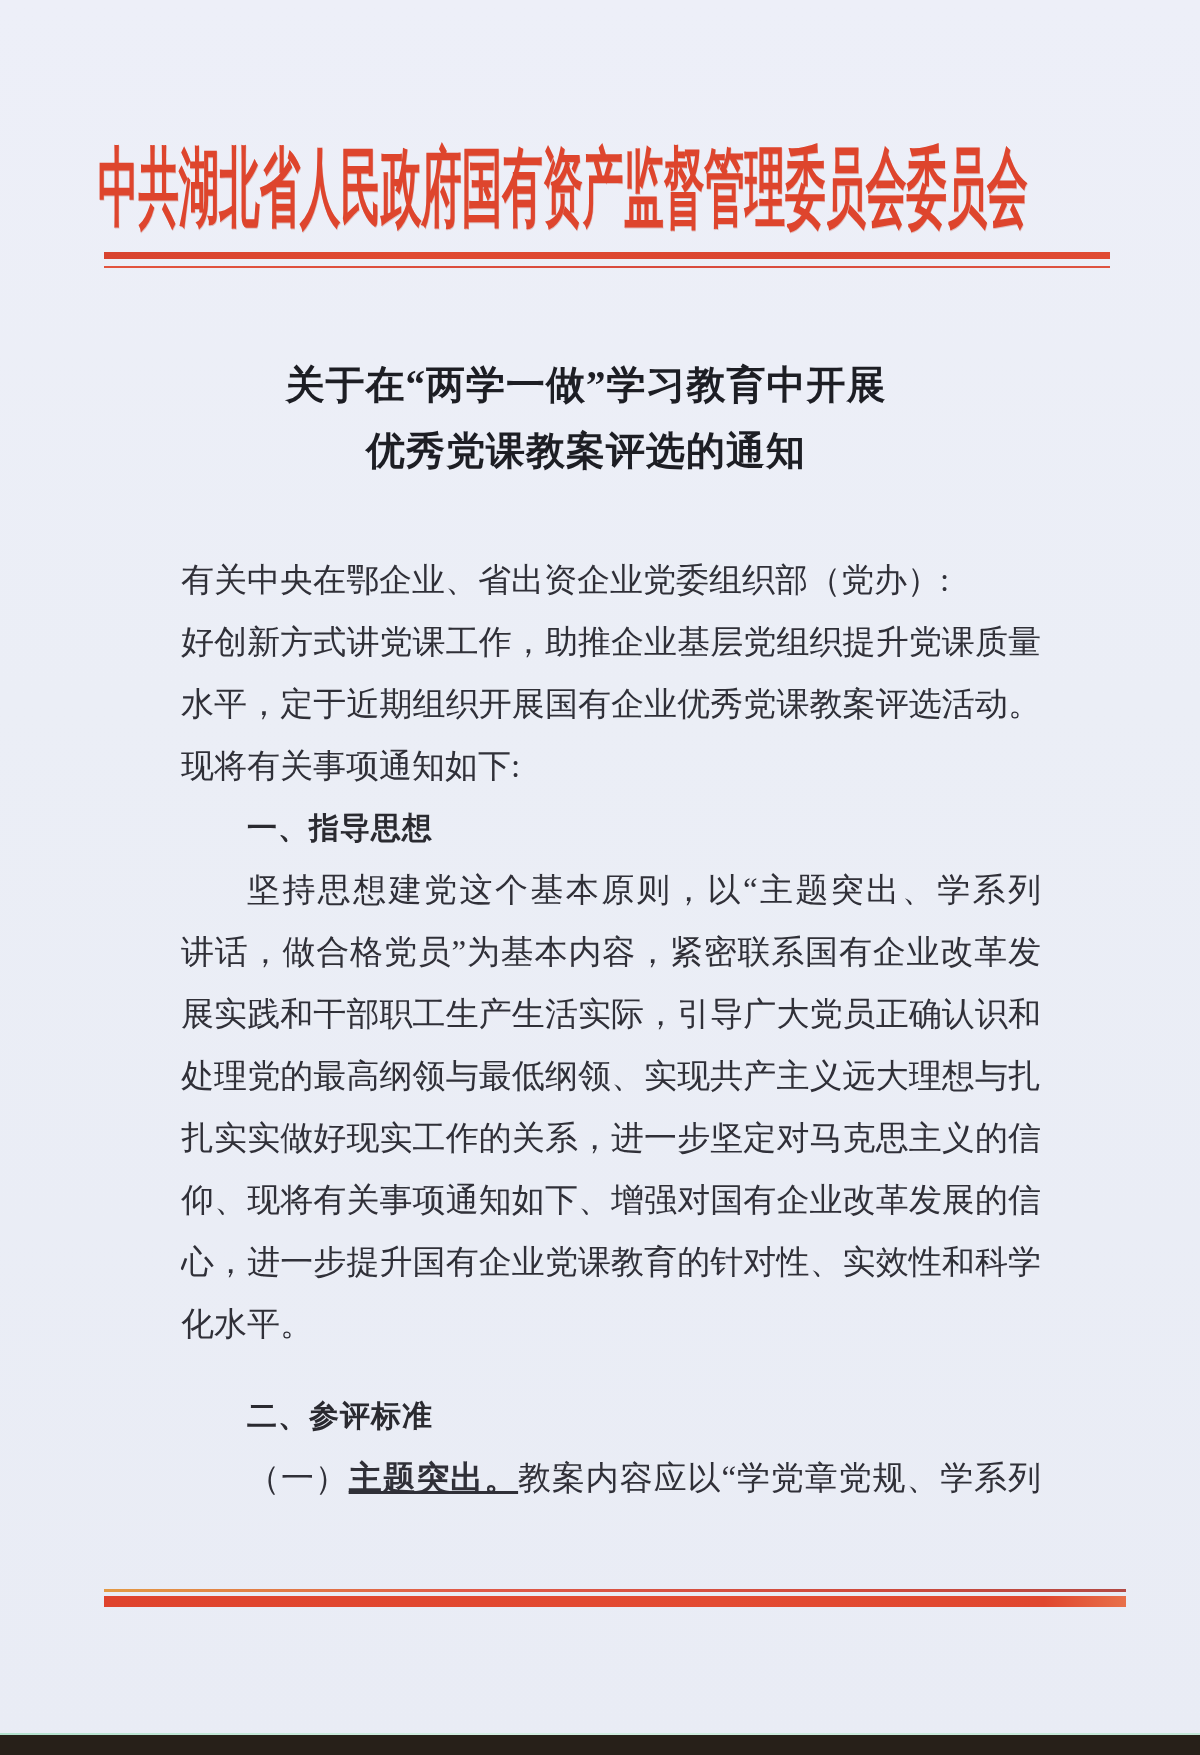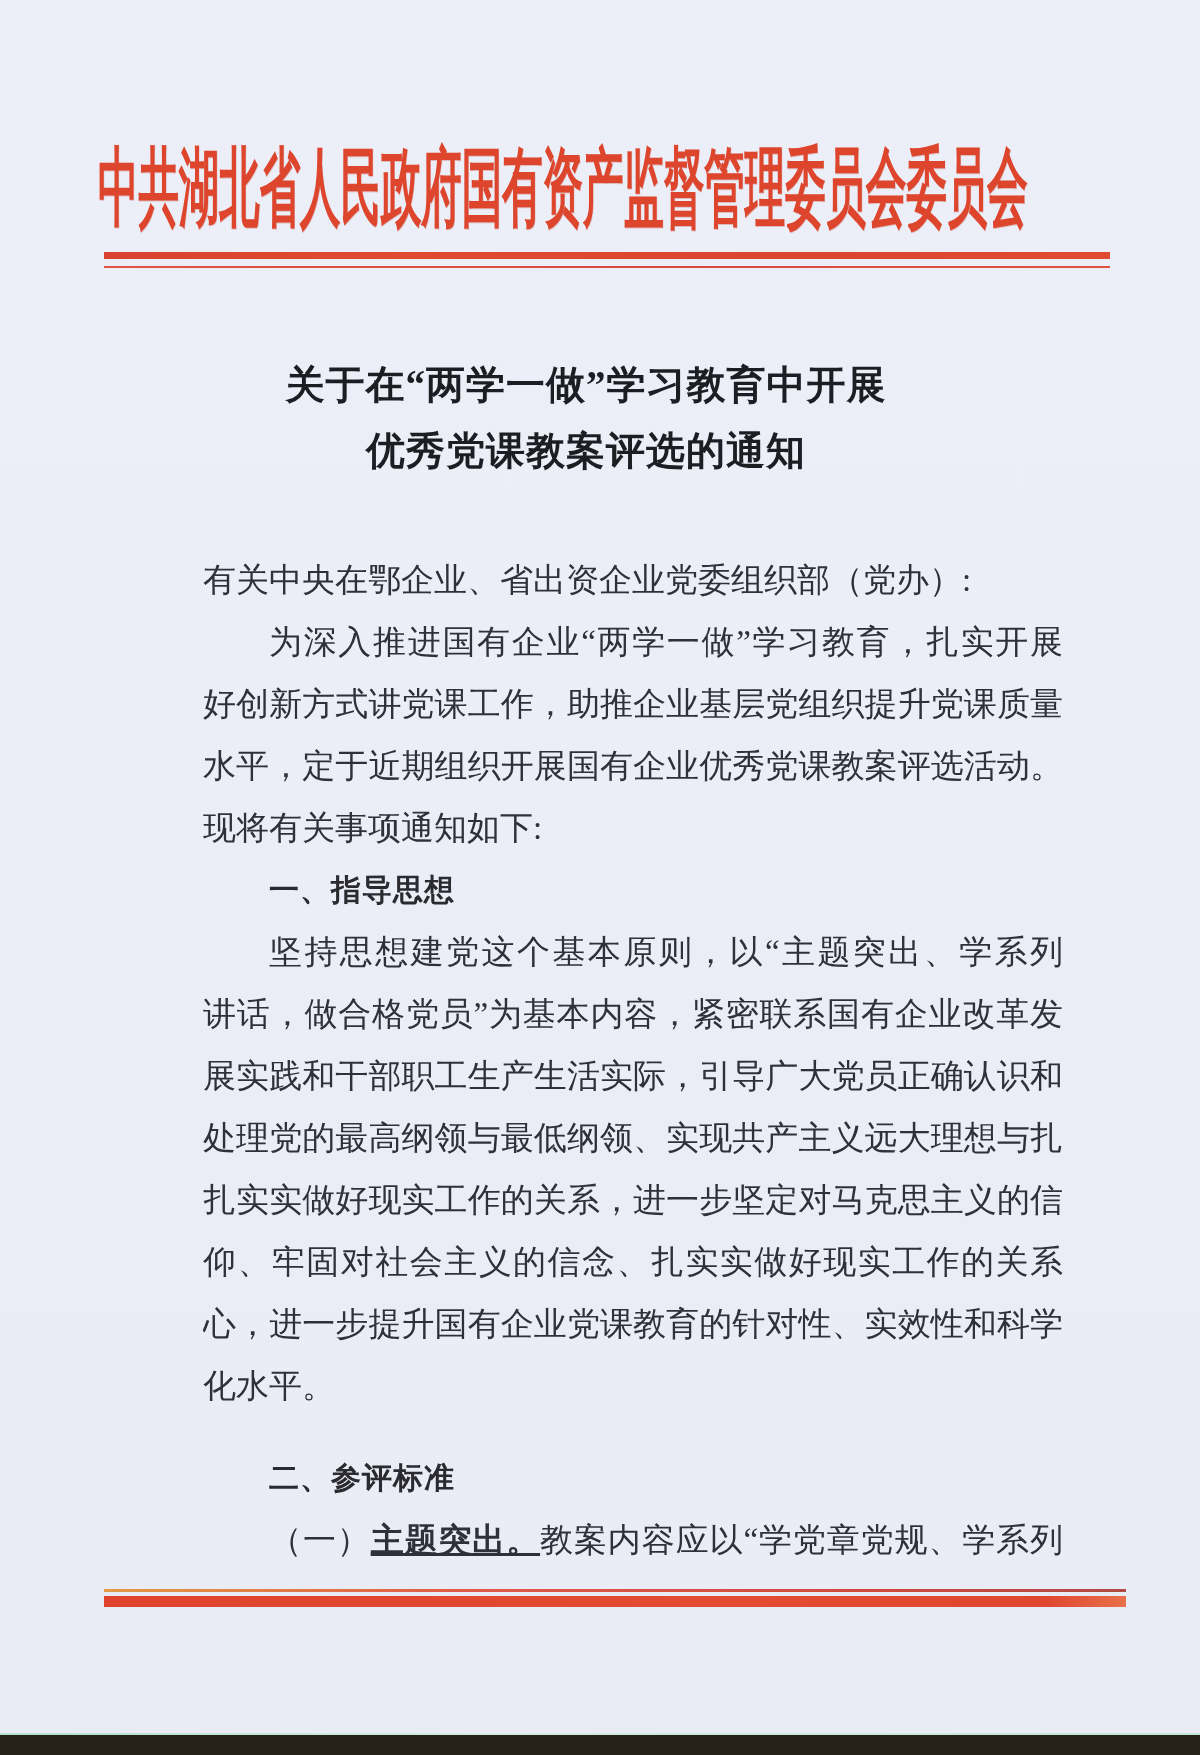--- a/index.html
+++ b/index.html
@@ -35,21 +35,21 @@
   .rule-bottom .thick{height:11px;margin-top:4px;background:linear-gradient(90deg,#df432d,#e34b32 60%,#e0472f 92%,#e8704a);}
   
   .doc-title{
     position:absolute;left:0;top:352px;width:1200px;
     text-align:center;transform:translateX(-14px);
     font-weight:bold;font-size:39px;line-height:66px;
     color:#1d1e24;letter-spacing:1px;
   }
   
   .doc-body{
-    position:absolute;left:203px;top:549px;width:860px;
+    position:absolute;left:181px;top:549px;width:860px;
     font-size:33px;color:#303038;
   }
   .bline{
     height:62px;line-height:62px;white-space:nowrap;
   }
   .bline.just{
     white-space:normal;text-align:justify;text-align-last:justify;
     -moz-text-align-last:justify;overflow:hidden;
   }
   .bline.heading{
@@ -83,31 +83,30 @@
     <div class="thin"></div>
   </div>
 
   <div class="doc-title">
     <div>关于在“两学一做”学习教育中开展</div>
     <div>优秀党课教案评选的通知</div>
   </div>
 
   <div class="doc-body">
       <div class="bline"><span>有关中央在鄂企业、省出资企业党委组织部（党办）:</span></div>
-      <div class="bline just" style="padding-left: 66px;"><span>为深入推进国有企业“两学一做”学习教育，扎实开展</span></div>
       <div class="bline just"><span>好创新方式讲党课工作，助推企业基层党组织提升党课质量</span></div>
       <div class="bline just"><span>水平，定于近期组织开展国有企业优秀党课教案评选活动。</span></div>
       <div class="bline"><span>现将有关事项通知如下:</span></div>
       <div class="bline heading" style="padding-left: 66px;"><span>一、指导思想</span></div>
       <div class="bline just" style="padding-left: 66px;"><span>坚持思想建党这个基本原则，以“主题突出、学系列</span></div>
       <div class="bline just"><span>讲话，做合格党员”为基本内容，紧密联系国有企业改革发</span></div>
       <div class="bline just"><span>展实践和干部职工生产生活实际，引导广大党员正确认识和</span></div>
       <div class="bline just"><span>处理党的最高纲领与最低纲领、实现共产主义远大理想与扎</span></div>
       <div class="bline just"><span>扎实实做好现实工作的关系，进一步坚定对马克思主义的信</span></div>
-      <div class="bline just"><span>仰、牢固对社会主义的信念、扎实实做好现实工作的关系</span></div>
+      <div class="bline just"><span>仰、现将有关事项通知如下、增强对国有企业改革发展的信</span></div>
       <div class="bline just"><span>心，进一步提升国有企业党课教育的针对性、实效性和科学</span></div>
       <div class="bline"><span>化水平。</span></div>
       <div class="bline heading gap" style="padding-left: 66px;"><span>二、参评标准</span></div>
       <div class="bline just" style="padding-left: 66px;"><span>（一）</span><span class="seg-bold">主题突出。</span><span>教案内容应以“学党章党规、学系列</span></div>
     </div>
 
   <div class="rule-bottom">
     <div class="thin"></div>
     <div class="thick"></div>
   </div>

